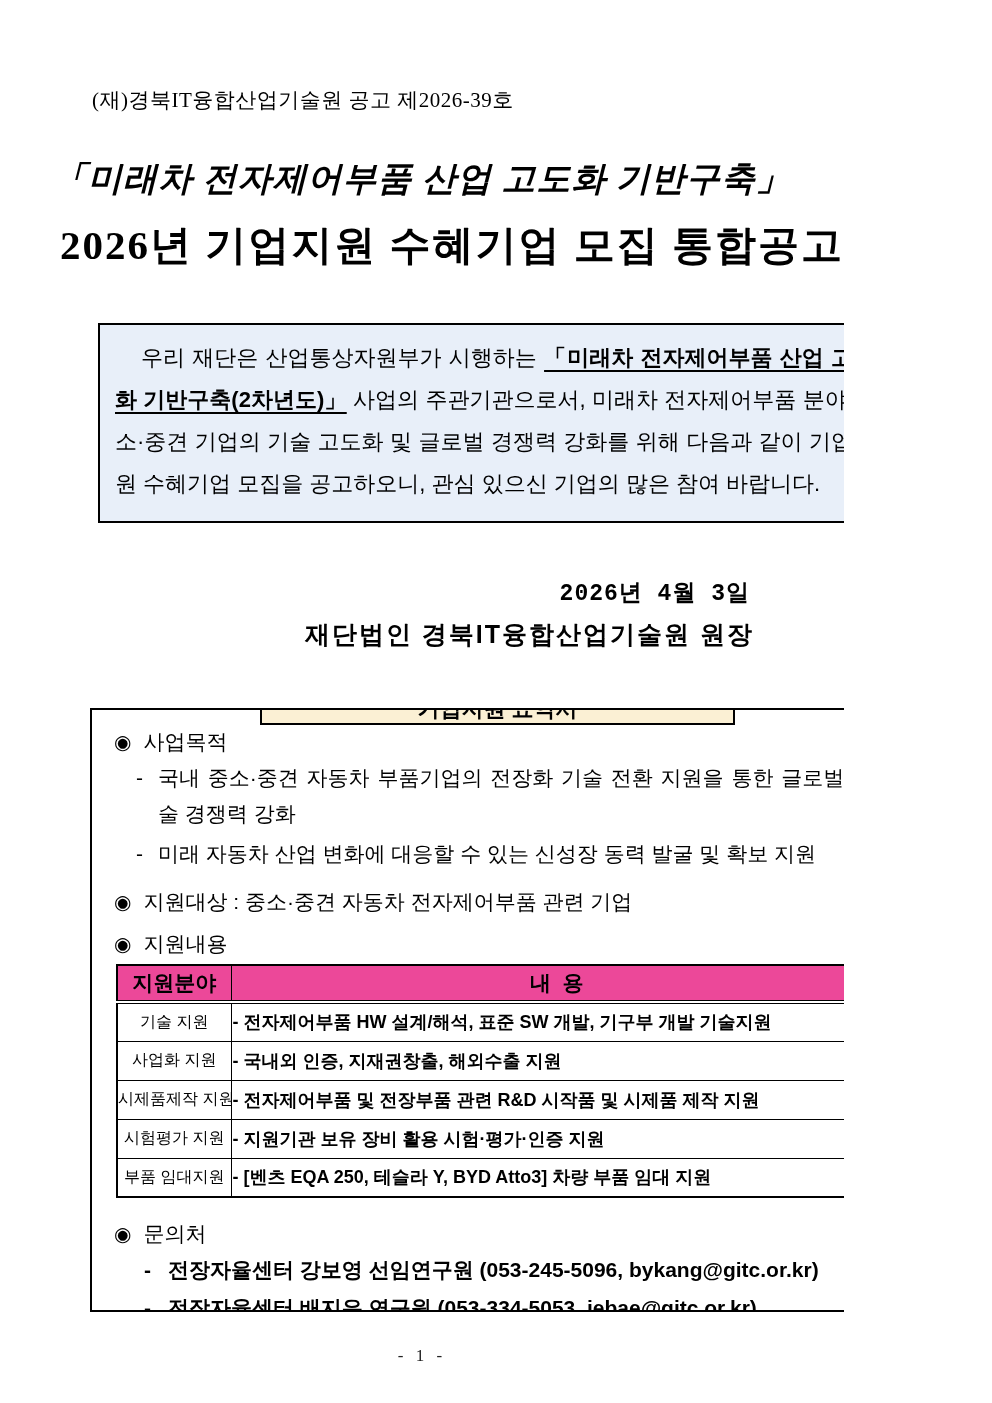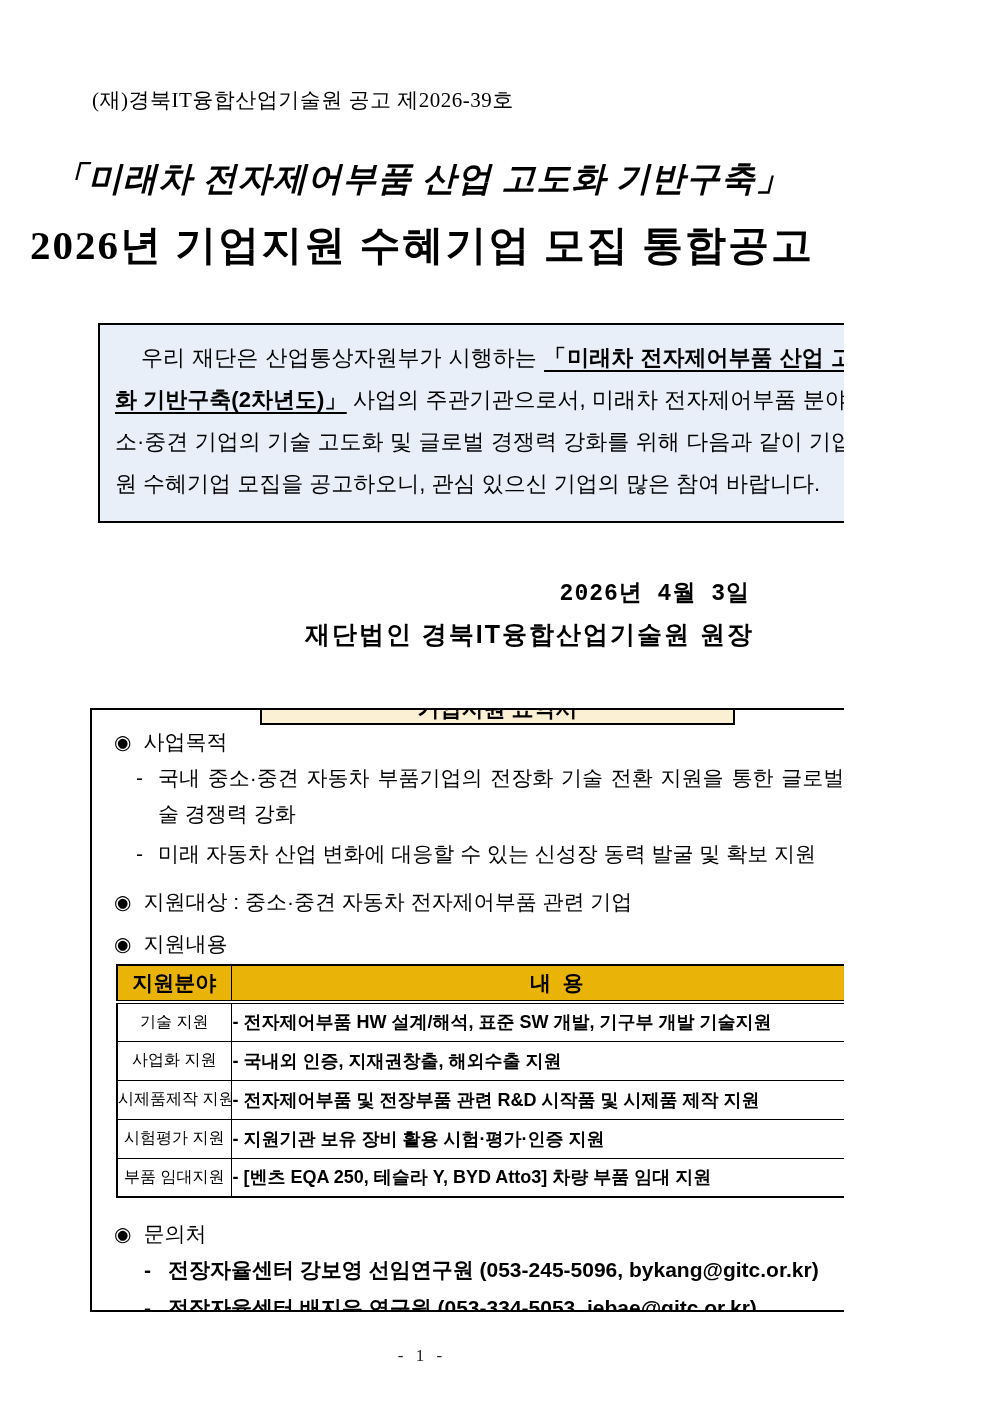--- a/index.html
+++ b/index.html
@@ -18,21 +18,21 @@
     font-size: 21px; letter-spacing: 0.5px;
   }
 
   
   .title1 {
     margin-top: 42px; text-align: center;
     font-family: "Liberation Serif", "DejaVu Serif", serif;
     font-size: 34px; font-weight: bold; letter-spacing: 1px; font-style: italic;
   }
   .title2 {
-    margin-top: 16px; text-align: center;
+    margin-top: 16px; text-align: right;
     font-family: "Liberation Serif", "DejaVu Serif", serif;
     font-size: 41px; font-weight: bold; letter-spacing: 2px;
   }
 
   
   .intro-box {
     margin: 50px 0 0 98px; width: 794px;
     border: 2px solid #000000; background: #e8eff9;
   }
   .intro-text {
@@ -89,21 +89,21 @@
   .sec-content { margin-top: 14px; }
 
   
   .support-table {
     margin: 6px 0 0 2px; width: 768px;
     border-collapse: collapse; border: 2px solid #000;
     table-layout: fixed;
   }
   .support-table col.col-field { width: 114px; }
   .support-table th {
-    height: 37px; background: #eab308;
+    height: 37px; background: #ec4899;
     border: 1px solid #000; border-bottom: 4px double #000;
     font-size: 21px; font-weight: bold; 
     white-space: pre; overflow: hidden;
   }
   .support-table td {
     height: 39px; border: 1px solid #000;
     white-space: nowrap; overflow: hidden;
   }
   .support-table td.field { font-size: 16px; text-align: center; }
   .support-table td.content { font-size: 18px; font-weight: bold; padding-left: 1px; }

